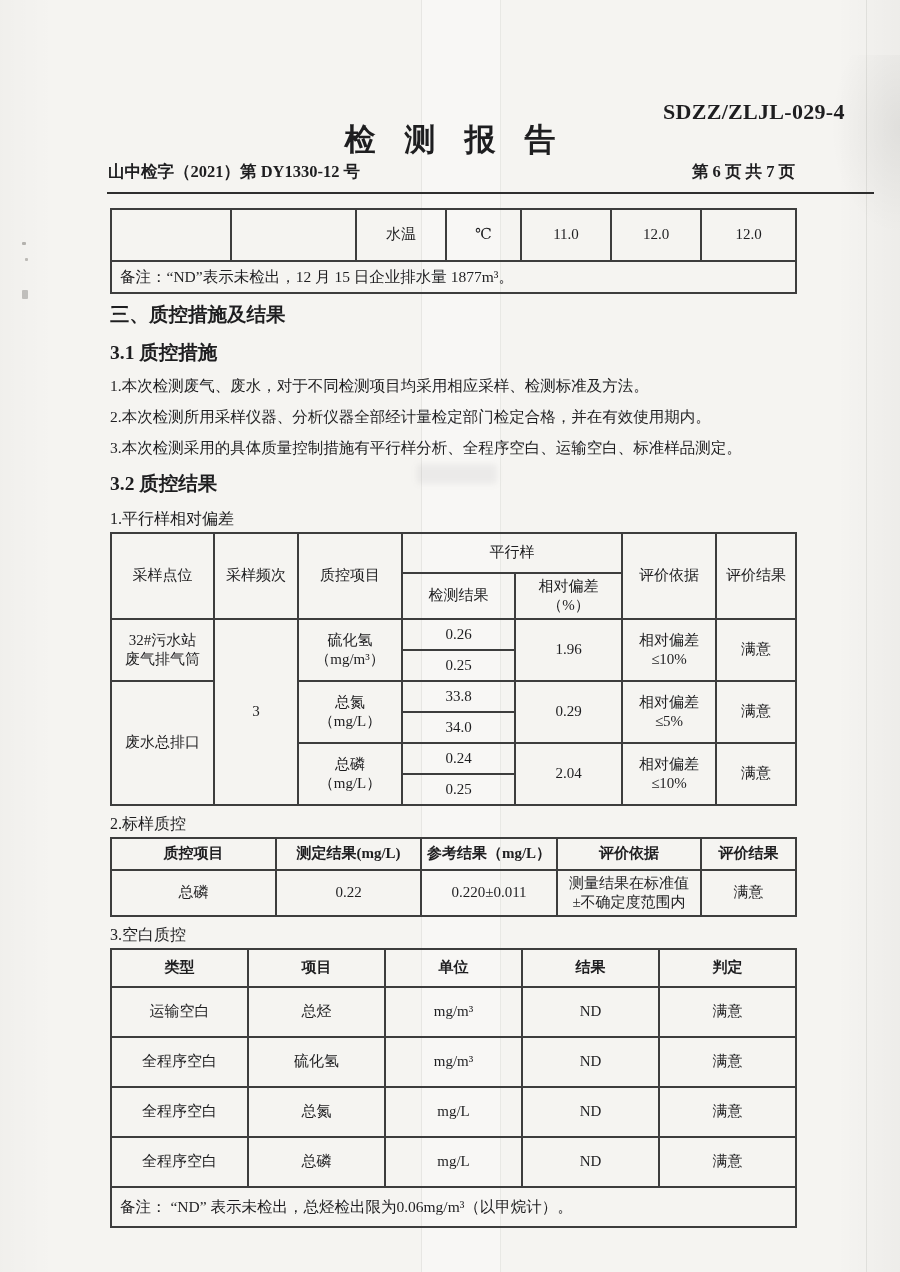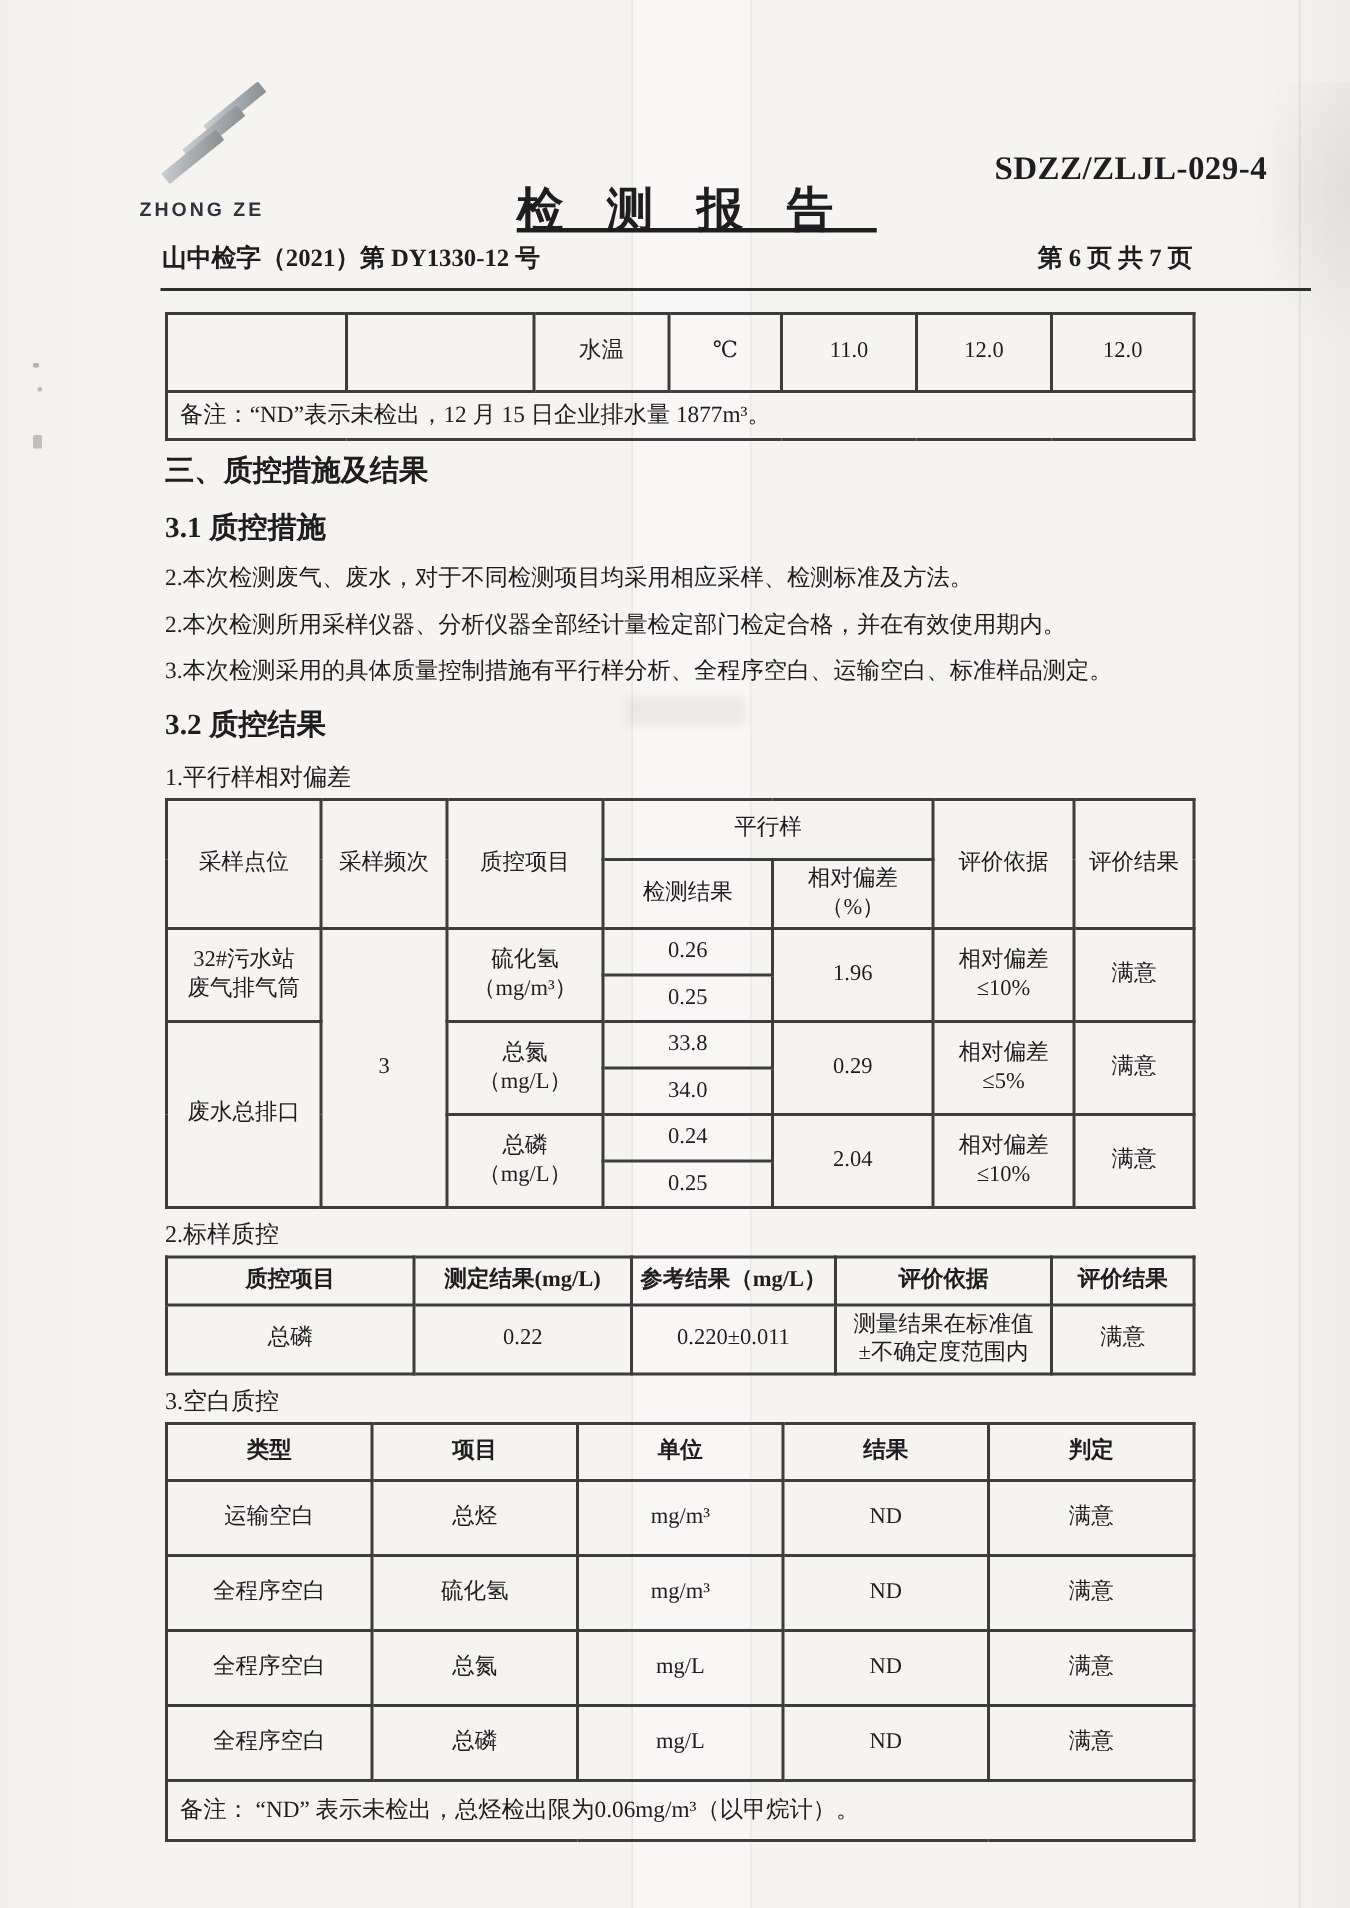--- a/index.html
+++ b/index.html
@@ -80,31 +80,23 @@
   <div class="artifact crease-band"></div>
   <div class="artifact crease-a"></div>
   <div class="artifact crease-b"></div>
   <div class="artifact edge-line"></div>
   <div class="artifact curl-shadow"></div>
   <div class="artifact ghost-smudge"></div>
   <div class="artifact speck1"></div>
   <div class="artifact speck2"></div>
   <div class="artifact speck3"></div>
 
-  <div class="logo">
-    <div class="logo-bars">
-      <div class="logo-bar b1"></div>
-      <div class="logo-bar b2"></div>
-      <div class="logo-bar b3"></div>
-    </div>
-    <div class="logo-text">ZHONG ZE</div>
-  </div>
 
   <div class="doc-code">SDZZ/ZLJL-029-4</div>
-  <h1 class="report-title" style="margin:0;text-decoration:underline;">检测报告</h1>
+  <h1 class="report-title" style="margin:0;">检测报告</h1>
   <div class="subline">
     <span>山中检字（2021）第 DY1330-12 号</span>
     <span>第 6 页  共 7 页</span>
   </div>
   <div class="header-rule"></div>
 
   <div class="content">
 
     <table class="temp-table">
       <colgroup>
@@ -127,21 +119,21 @@
         <td>12.0</td>
       </tr>
       <tr class="note">
         <td class="note-cell" colspan="7">备注：“ND”表示未检出，12 月 15 日企业排水量 1877m³。</td>
       </tr>
     </tbody>
       </table>
 
     <h2 class="h-section">三、质控措施及结果</h2>
     <h2 class="h-sub">3.1 质控措施</h2>
-    <p class="measure">2.本次检测废气、废水，对于不同检测项目均采用相应采样、检测标准及方法。</p>
+    <p class="measure">1.本次检测废气、废水，对于不同检测项目均采用相应采样、检测标准及方法。</p>
     <p class="measure">2.本次检测所用采样仪器、分析仪器全部经计量检定部门检定合格，并在有效使用期内。</p>
     <p class="measure">3.本次检测采用的具体质量控制措施有平行样分析、全程序空白、运输空白、标准样品测定。</p>
     <h2 class="h-sub">3.2 质控结果</h2>
 
     <div class="tbl-caption">1.平行样相对偏差</div>
     <table class="parallel-table">
       <colgroup>
         <col style="width:103px">
           <col style="width:84px">
           <col style="width:104px">

